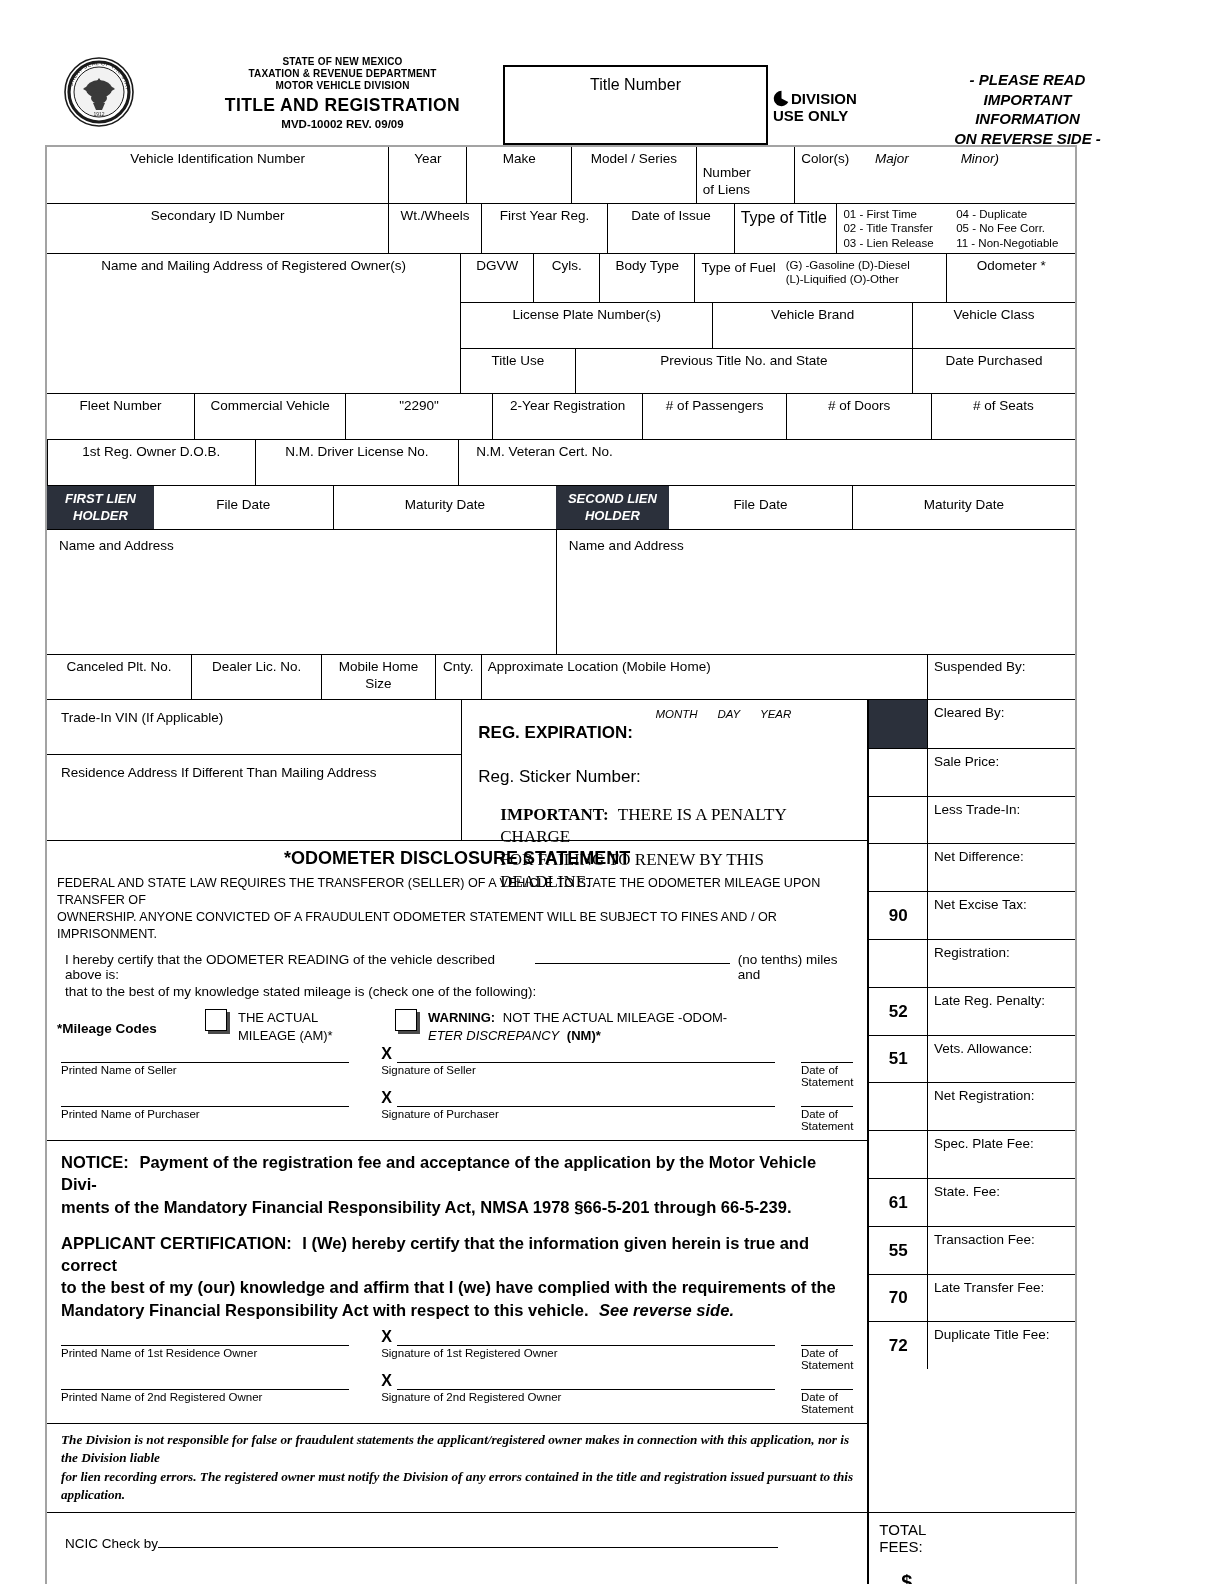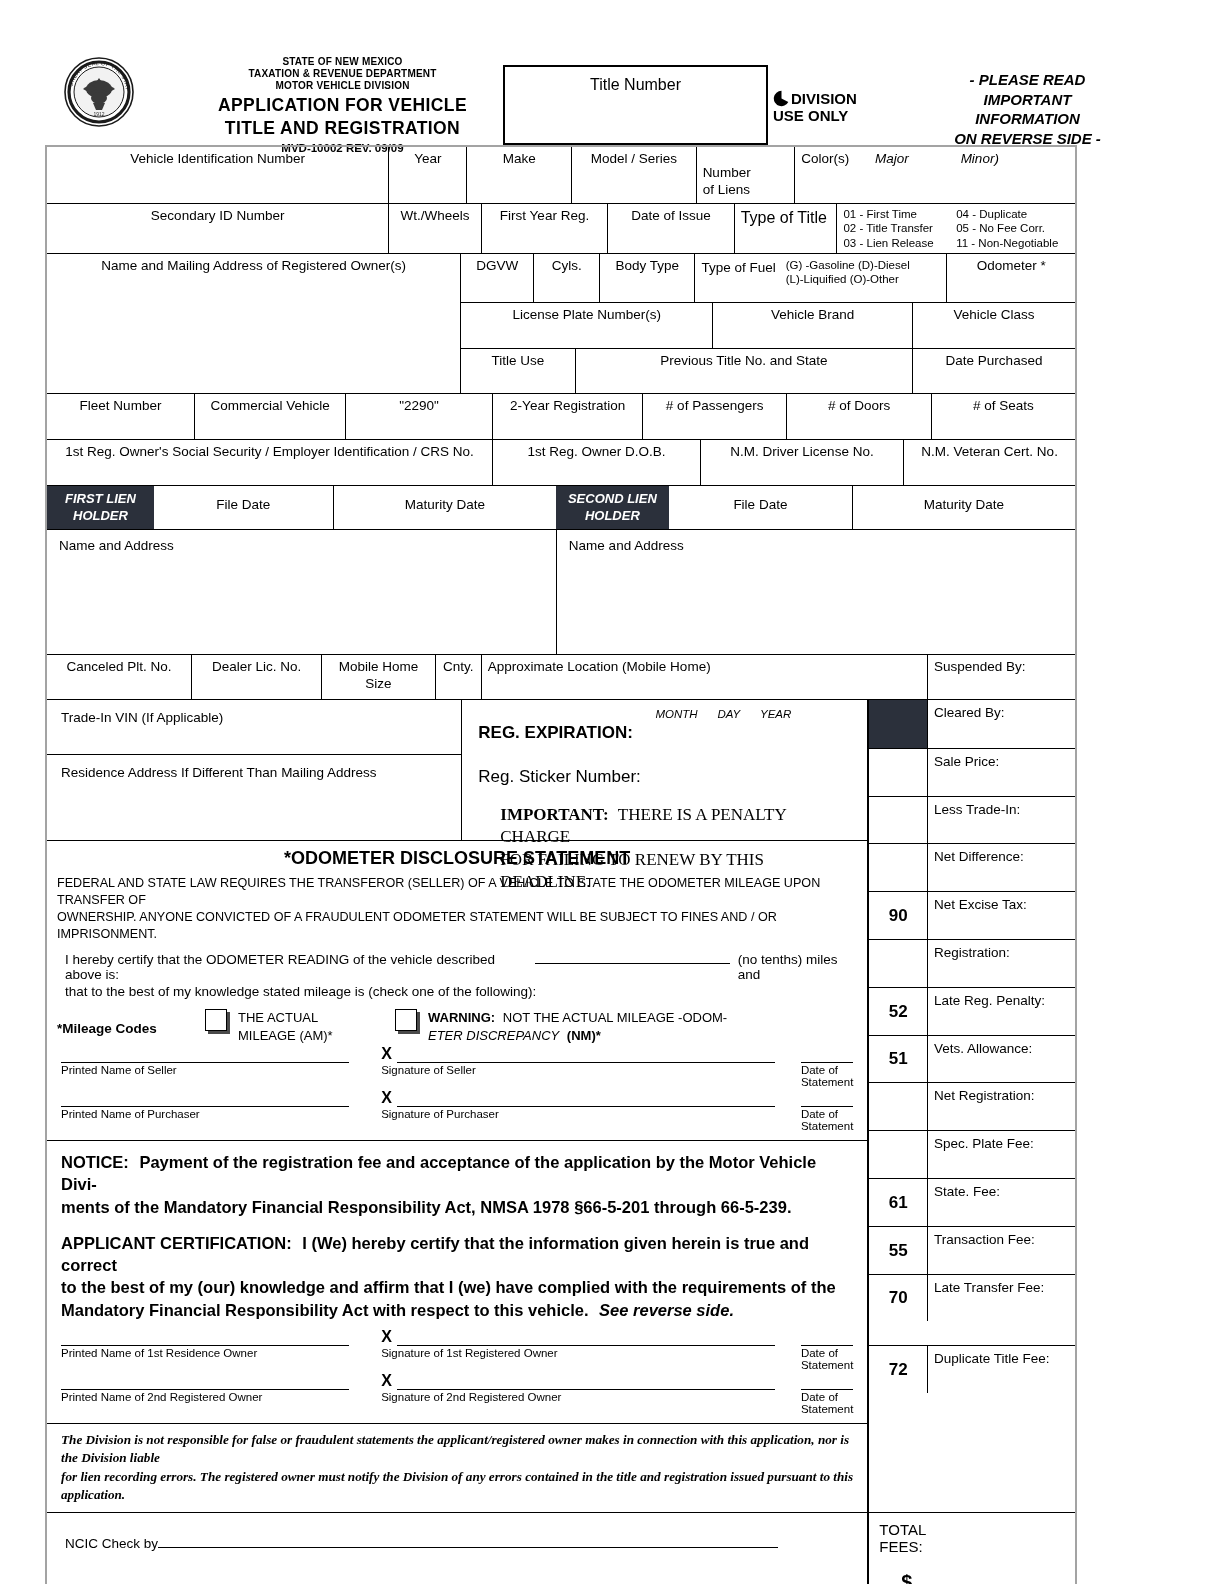--- a/index.html
+++ b/index.html
@@ -165,21 +165,20 @@
         <text font-size="5.4" fill="#1a1a1a" font-family="Liberation Sans, sans-serif" letter-spacing="0.4">
           <textPath href="#arcTop" startOffset="6%">GREAT SEAL OF THE STATE OF NEW MEXICO</textPath>
         </text>
       </svg>
     </div>
 
     <div class="hdr-text">
       <div class="l1">STATE OF NEW MEXICO</div>
       <div class="l1">TAXATION &amp; REVENUE DEPARTMENT</div>
       <div class="l1">MOTOR VEHICLE DIVISION</div>
-      <div class="l2">APPLICATION  FOR  VEHICLE</div>
       <div class="l2">TITLE   AND  REGISTRATION</div>
       <div class="l3">MVD-10002  REV. 09/09</div>
     </div>
 
     <div class="title-number-box">
       <span>Title Number</span>
     </div>
 
     <div class="division-box">
       <div class="duo">
@@ -331,23 +330,20 @@
       </div>
       <div class="cell ctr bl" style="width:14.1%">
         <span class="lbl"># of Doors</span>
       </div>
       <div class="cell ctr bl" style="width:14.0%">
         <span class="lbl">#  of  Seats</span>
       </div>
     </div>
 
     <div class="row bt" style="height:46px">
-      <div class="cell ctr" style="width:43.3%">
-        <span class="lbl">1st Reg. Owner's Social Security / Employer Identification / CRS No.</span>
-      </div>
       <div class="cell ctr bl" style="width:20.2%">
         <span class="lbl">1st Reg. Owner D.O.B.</span>
       </div>
       <div class="cell ctr bl" style="width:19.8%">
         <span class="lbl">N.M. Driver License No.</span>
       </div>
       <div class="cell ctr bl" style="width:16.7%">
         <span class="lbl">N.M. Veteran Cert. No.</span>
       </div>
     </div>
@@ -618,21 +614,21 @@
               <div class="cell bl" style="width: 72%; font-size: 13.5px; padding-top: 5px;">State. Fee:</div>
             </div>
             <div class="row bt" style="height: 47.8px;">
               <div class="cell ctr" style="width: 28%; display: flex; align-items: center; justify-content: center; font-size: 17px; font-weight: bold;">55</div>
               <div class="cell bl" style="width: 72%; font-size: 13.5px; padding-top: 5px;">Transaction Fee:</div>
             </div>
             <div class="row bt" style="height: 47.8px;">
               <div class="cell ctr" style="width: 28%; display: flex; align-items: center; justify-content: center; font-size: 17px; font-weight: bold;">70</div>
               <div class="cell bl" style="width: 72%; font-size: 13.5px; padding-top: 5px;">Late Transfer Fee:</div>
             </div>
-            <div class="row bt" style="height: 47.8px; margin-top: 24px;">
+            <div class="row bt" style="height: 47.8px;">
               <div class="cell ctr" style="width: 28%; display: flex; align-items: center; justify-content: center; font-size: 17px; font-weight: bold;">72</div>
               <div class="cell bl" style="width: 72%; font-size: 13.5px; padding-top: 5px;">Duplicate Title Fee:</div>
             </div>
           </div>
       </div>
     </div>
 
     <div class="row bt" style="height:130px">
       <div style="width:79.8%;box-sizing:border-box;padding:22px 18px">
         <div style="font-size:13.5px;display:flex;align-items:baseline">

